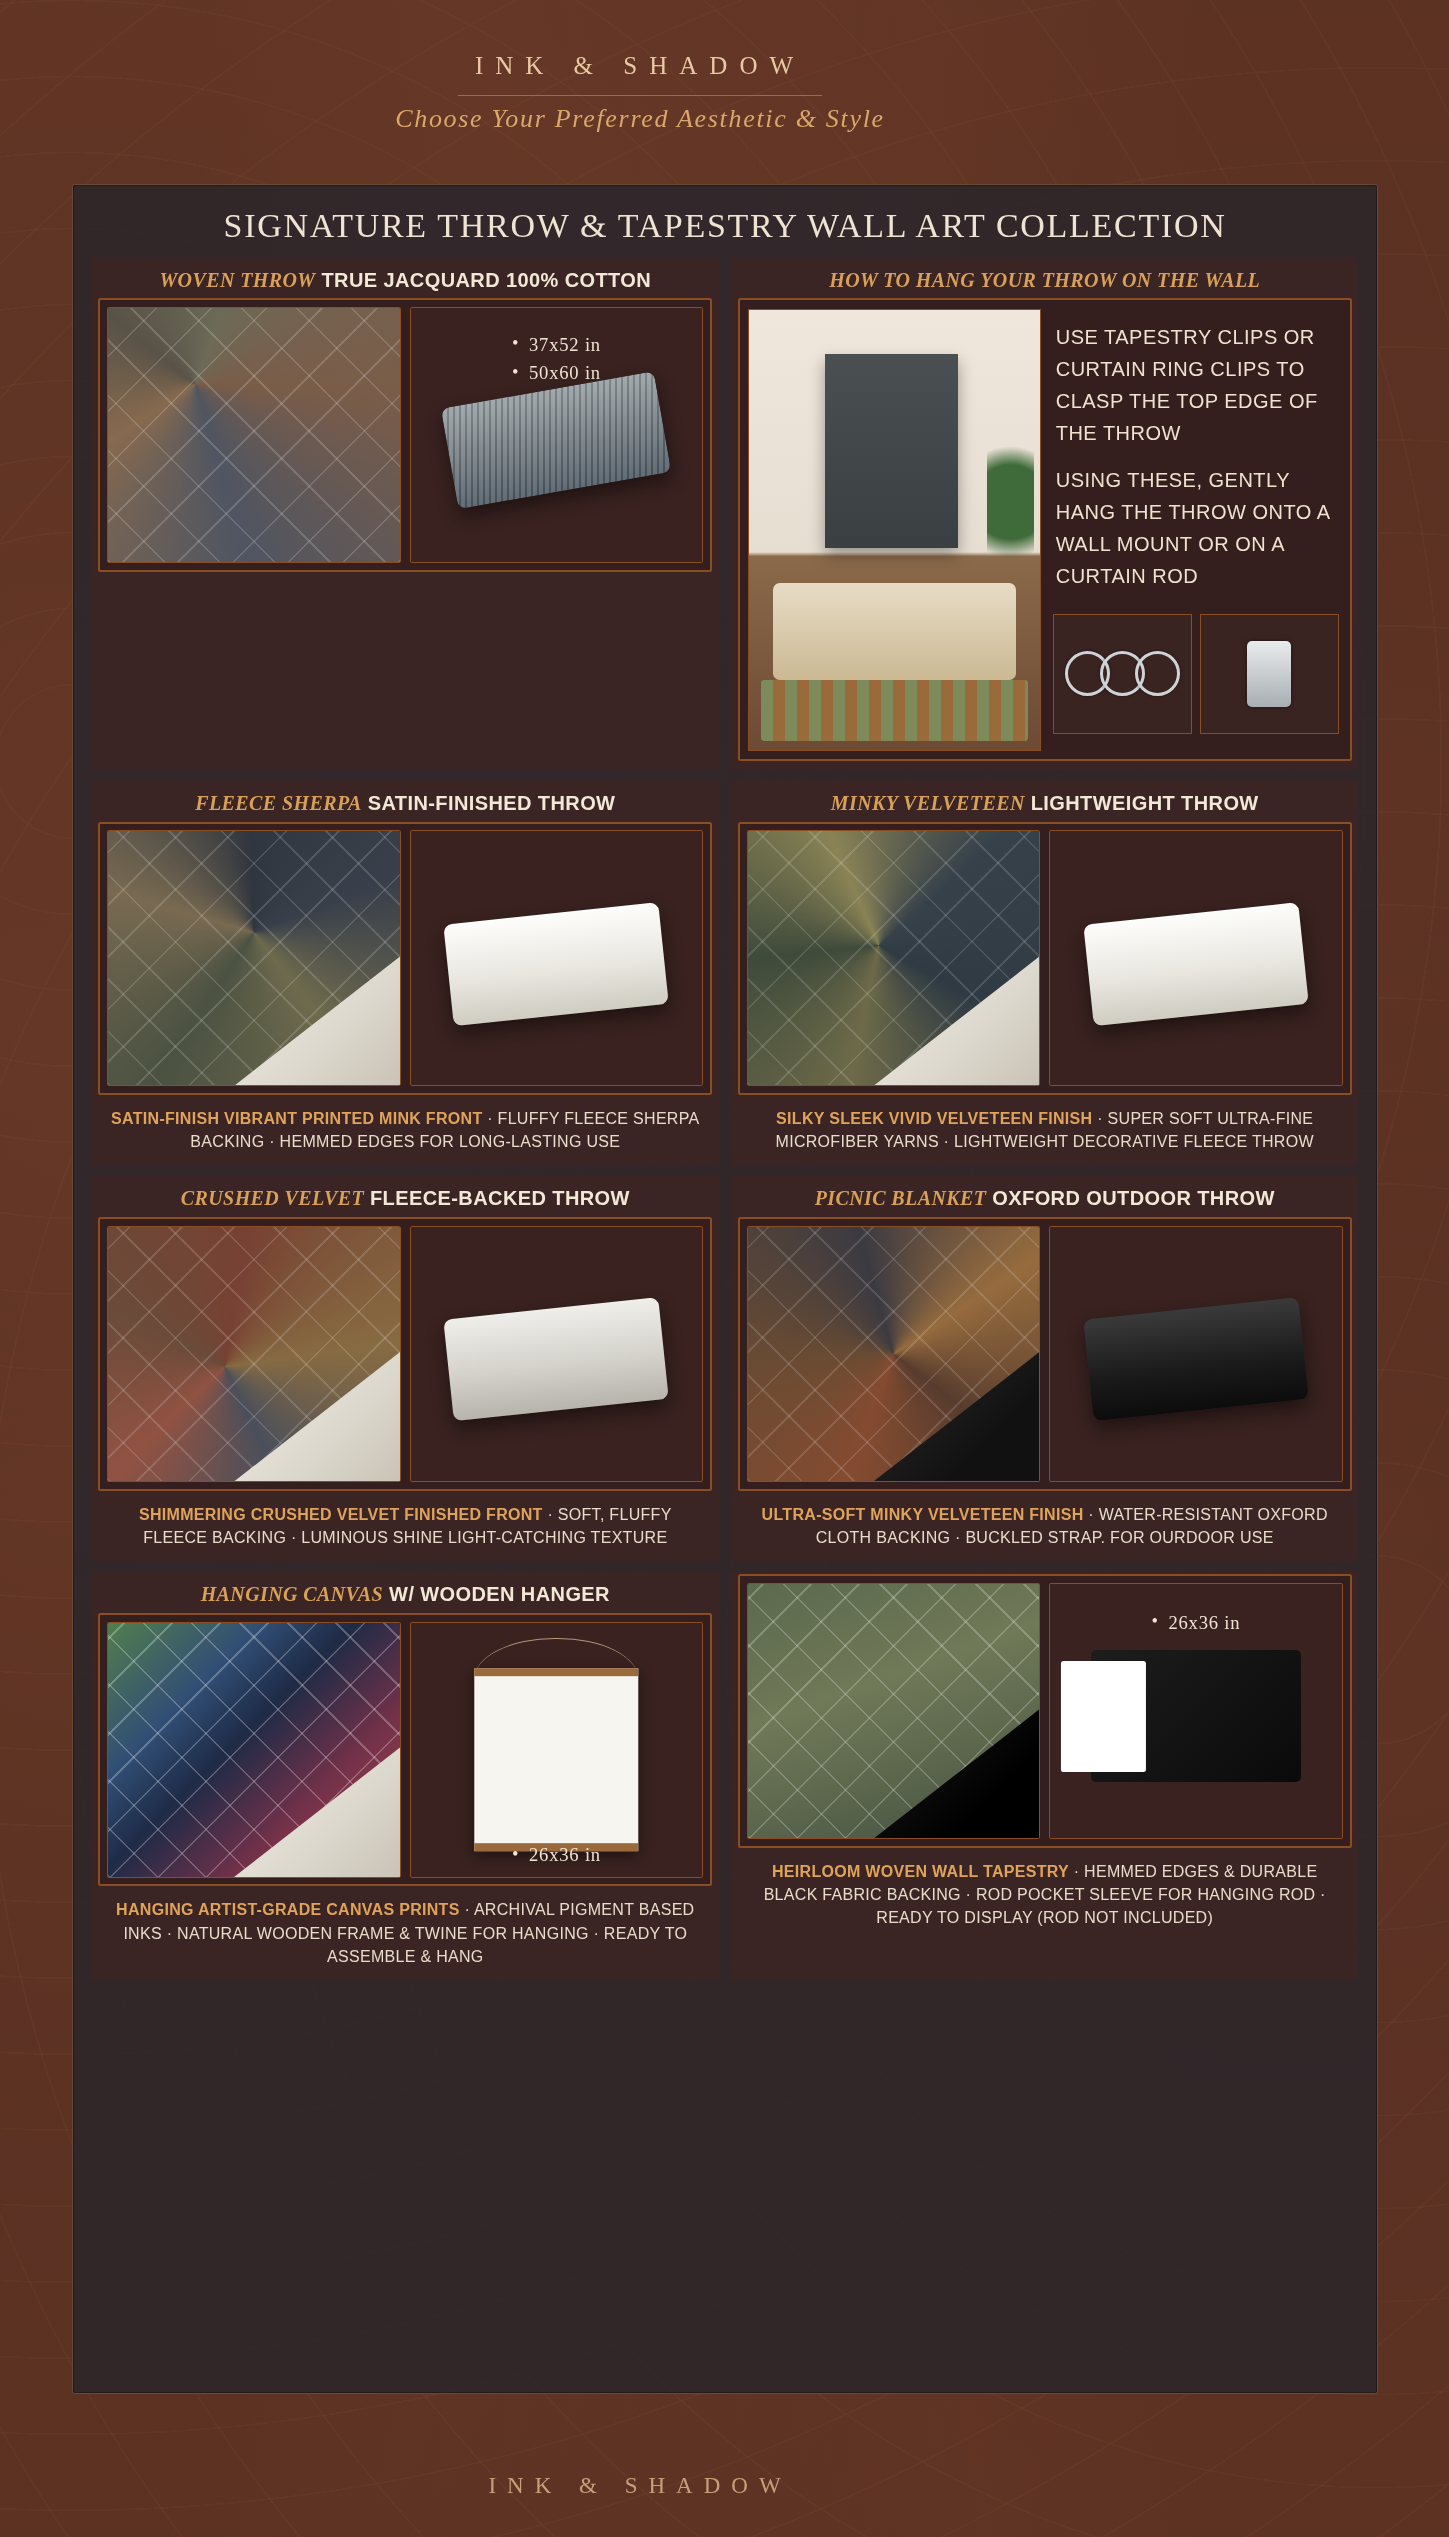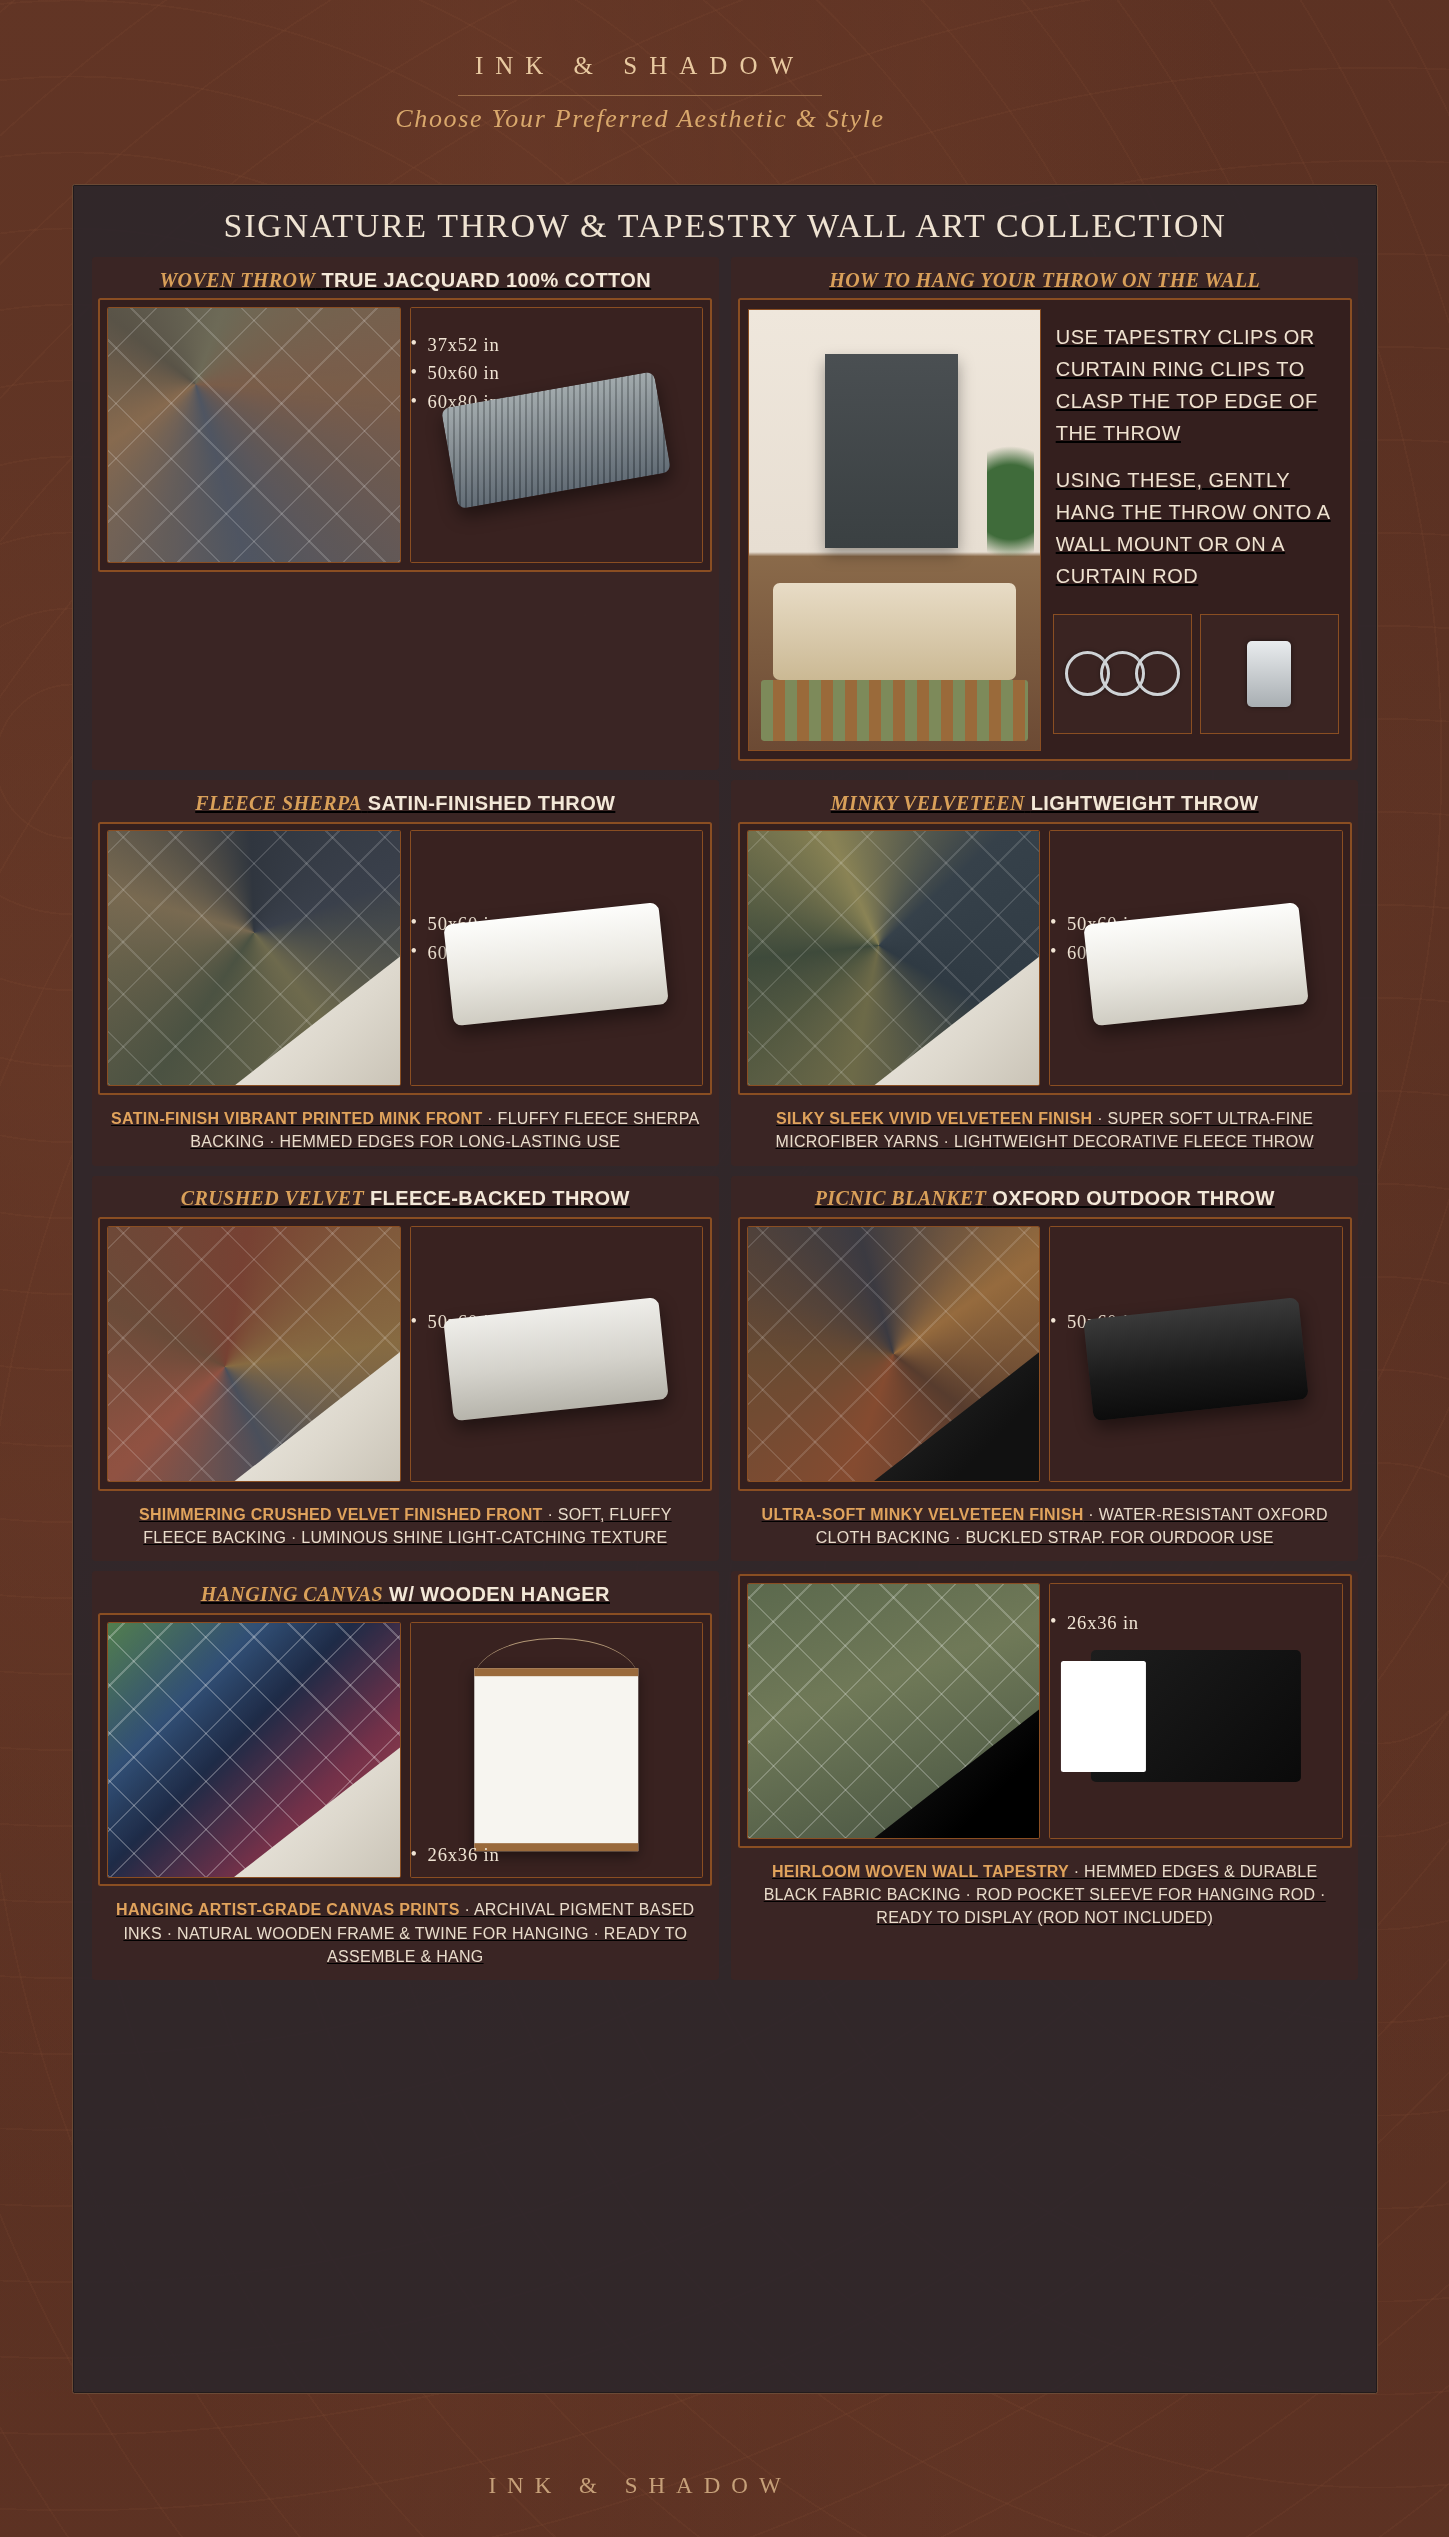--- a/index.html
+++ b/index.html
@@ -71,21 +71,20 @@
     display:grid;
     grid-template-columns:1fr 1fr;
     gap:10px 12px;
     padding:5px 18.6px 0 18.6px;
   }
   .card{
     background:rgba(61,38,35,.75);
     border-radius:3.4px;
     padding:3.4px 6.8px 8.5px;
     position:relative;
-    text-decoration:underline;
   }
   .card-title{
     text-align:center;
     font-size:20px;
     color:#f3e8d8;
     letter-spacing:0.4px;
     padding:8.5px 0 6.8px;
     font-family:"Liberation Sans", sans-serif;
     font-weight:bold;
   }
@@ -116,20 +115,21 @@
     border:1.7px solid #8a4e22;
     border-radius:1.7px;
     background:rgba(58,34,32,.9);
     position:relative;
     overflow:hidden;
     min-height:254px;
   }
   .sizes{
     list-style:none;
     margin:0;padding:22px 0 0 0;
+    text-align:center;
   }
   .sizes li{
     color:#f0e4d4;
     font-family:"Liberation Serif", serif;
     font-size:18.6px;
     letter-spacing:0.8px;
     margin:3.4px 0;
     position:relative;
     display:inline-block;
     padding-left:17px;

